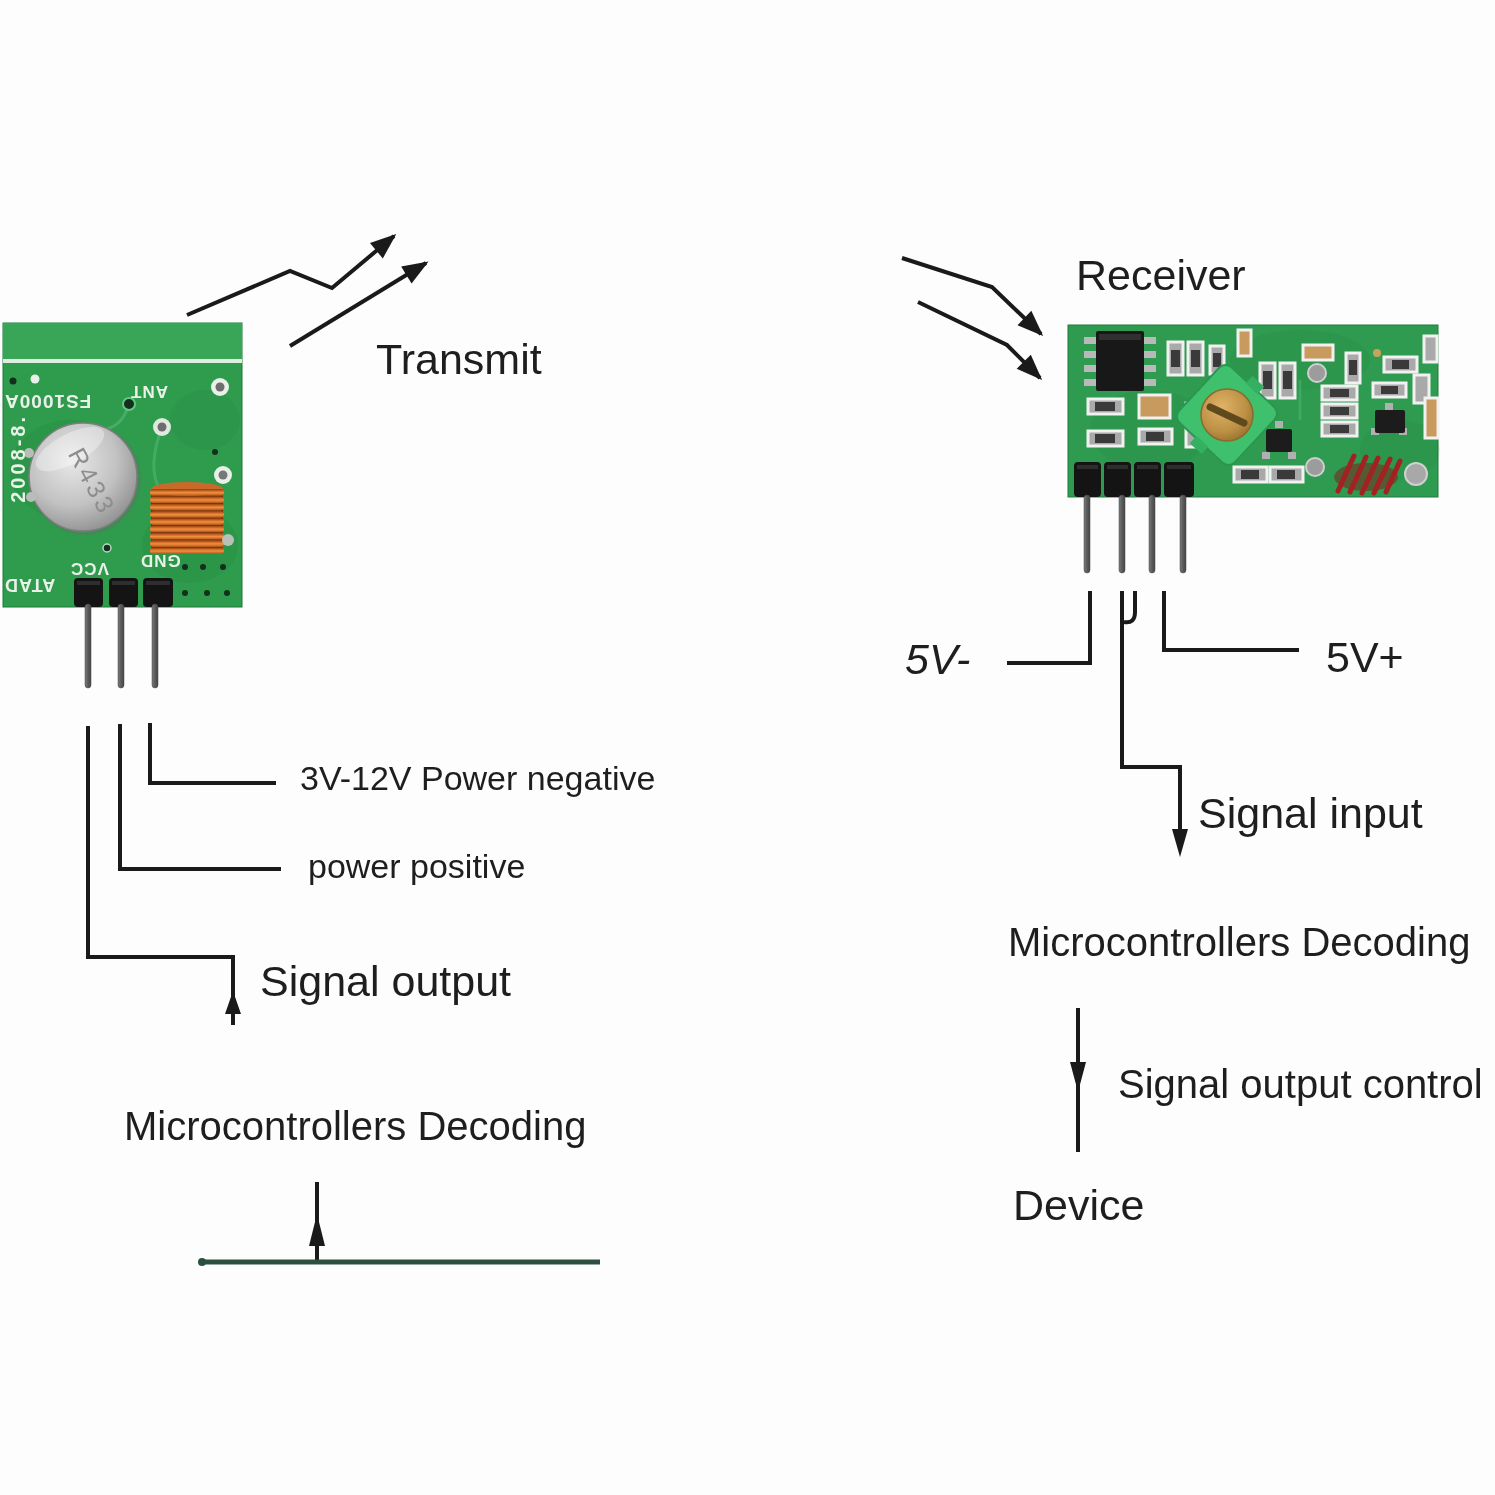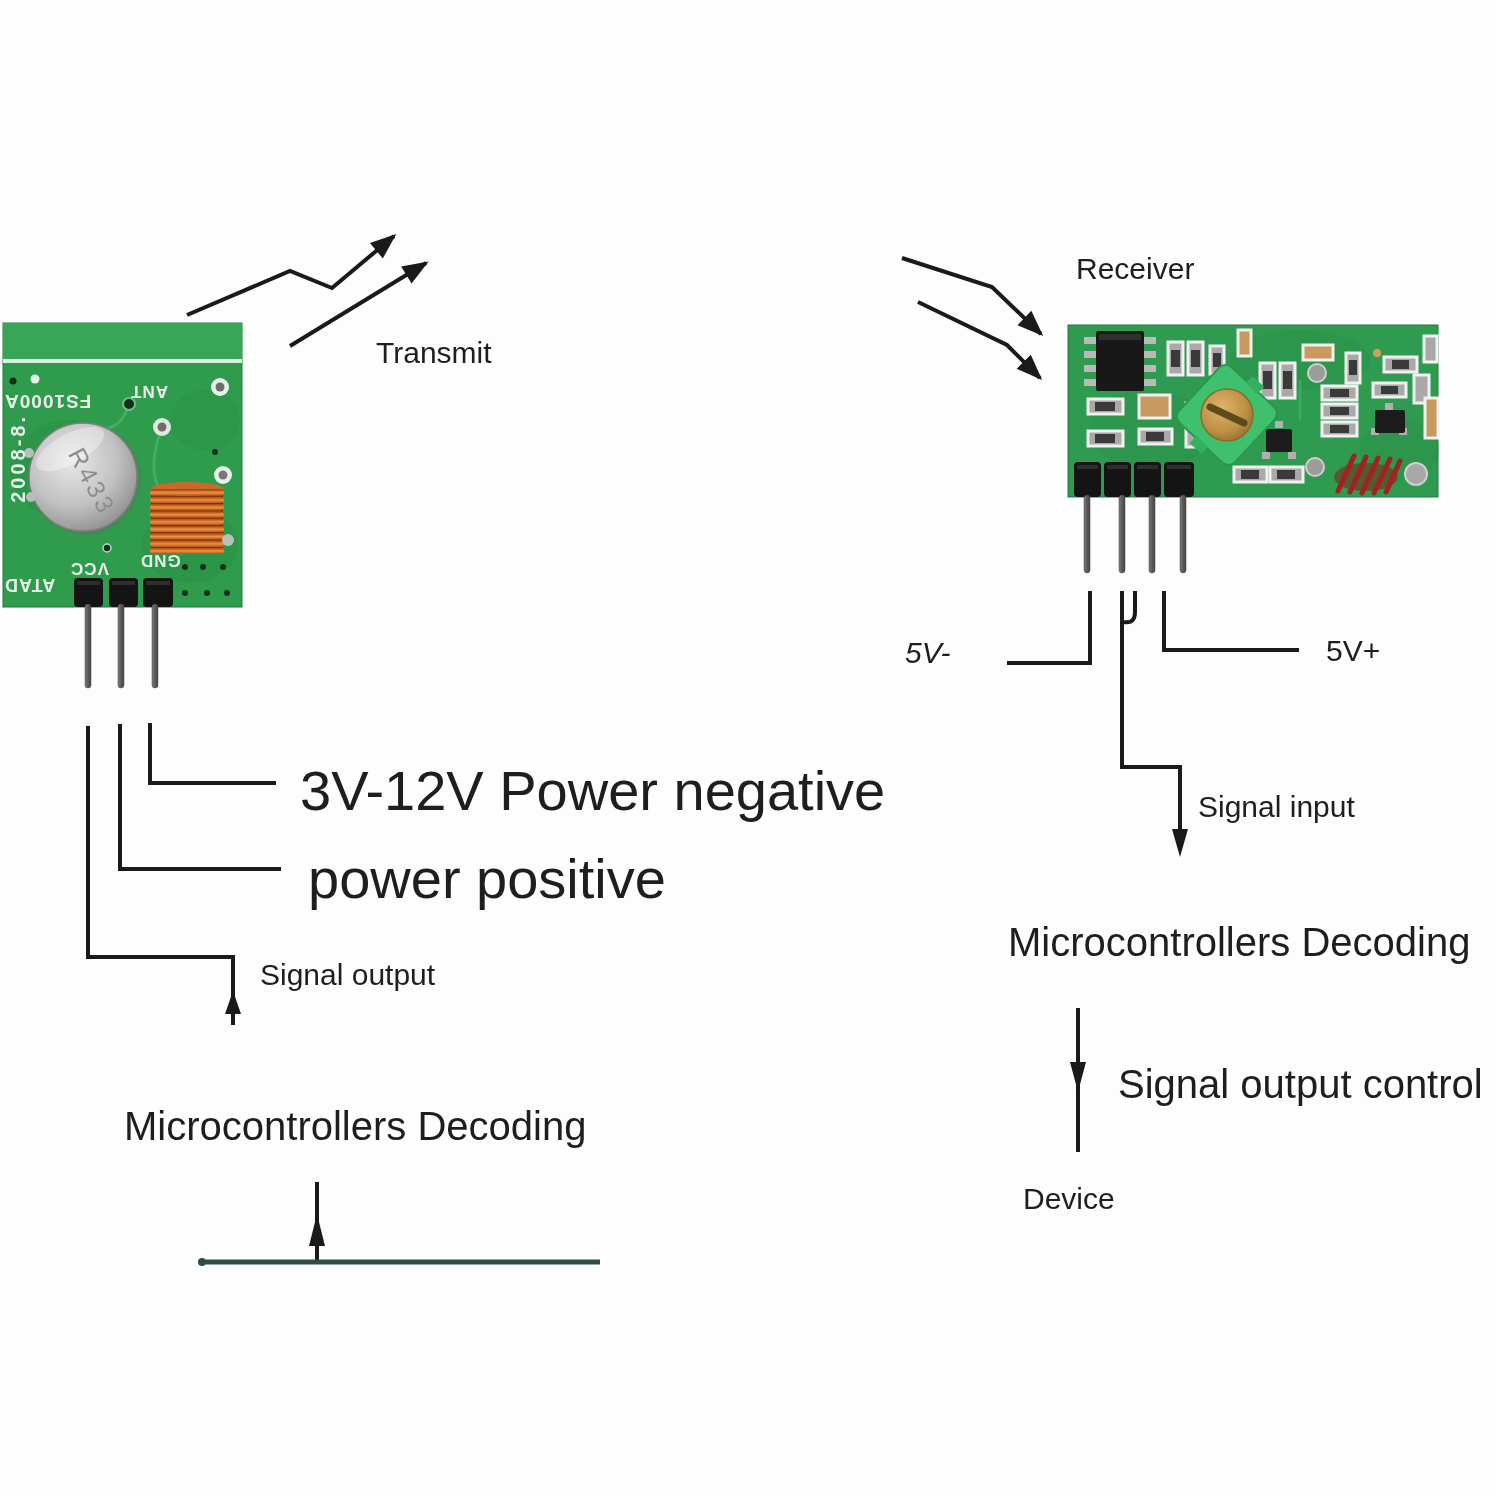--- a/index.html
+++ b/index.html
@@ -7,23 +7,23 @@
          font-family:"Liberation Sans", sans-serif;}
   .gfx{position:absolute;left:0;top:0;}
   .lbl{position:absolute;color:#1e1e1e;white-space:nowrap;line-height:1.1;
        font-family:"Liberation Sans", sans-serif;}
   .silk{position:absolute;color:#e9f1e9;font-weight:700;white-space:nowrap;line-height:1;
         transform:rotate(180deg);letter-spacing:1px;}
   .silk-vert{position:absolute;color:#e9f1e9;font-weight:700;line-height:1;
         writing-mode:vertical-rl;transform:rotate(180deg);letter-spacing:3px;}
   .engrave{position:absolute;color:#8d8d8d;letter-spacing:3px;
         transform:rotate(62deg);transform-origin:0 0;line-height:1;}
-  .fs42{font-size:30px;}
+  .fs42{font-size:43px;}
   .fs40{font-size:40px;}
-  .fs44{font-size:56px;}
+  .fs44{font-size:34px;}
 </style>
 </head>
 <body>
 
 <div class="stage">
 
   <svg class="gfx" width="1495" height="1495" viewBox="0 0 1495 1495">
     <defs>
       <marker id="ah" markerUnits="userSpaceOnUse" markerWidth="28" markerHeight="22" refX="24" refY="11" orient="auto">
         <path d="M1,1 L27,11 L1,21 Z" fill="#1a1a1a"></path>
@@ -276,21 +276,21 @@
   <div class="lbl fs44" style="left:308px;top:848px;">power positive</div>
   <div class="lbl fs42" style="left:260px;top:958px;">Signal output</div>
   <div class="lbl fs40" style="left:124px;top:1104px;">Microcontrollers Decoding</div>
 
   <div class="lbl fs42" style="left:1076px;top:252px;">Receiver</div>
   <div class="lbl fs42" style="left:905px;top:636px;font-style:italic;">5V-</div>
   <div class="lbl fs42" style="left:1326px;top:634px;">5V+</div>
   <div class="lbl fs42" style="left:1198px;top:790px;">Signal input</div>
   <div class="lbl fs40" style="left:1008px;top:920px;">Microcontrollers Decoding</div>
   <div class="lbl fs40" style="left:1098px;top:1062px;margin-left:20px;">Signal output control</div>
-  <div class="lbl fs42" style="left:1013px;top:1182px;margin-left:10px;">Device</div>
+  <div class="lbl fs42" style="left:1013px;top:1182px;">Device</div>
 
   <div class="silk" style="left:4px;top:392px;font-size:19px;">FS1000A</div>
   <div class="silk-vert" style="left:8px;top:414px;font-size:20px;">2008-8.</div>
   <div class="silk" style="left:130px;top:383px;font-size:17px;">ANT</div>
   <div class="silk" style="left:70px;top:560px;font-size:17px;">VCC</div>
   <div class="silk" style="left:140px;top:552px;font-size:17px;">GND</div>
   <div class="silk" style="left:4px;top:576px;font-size:18px;">ATAD</div>
   <div class="engrave" style="left:86px;top:444px;font-size:25px;">R433</div>
 
 </div>

